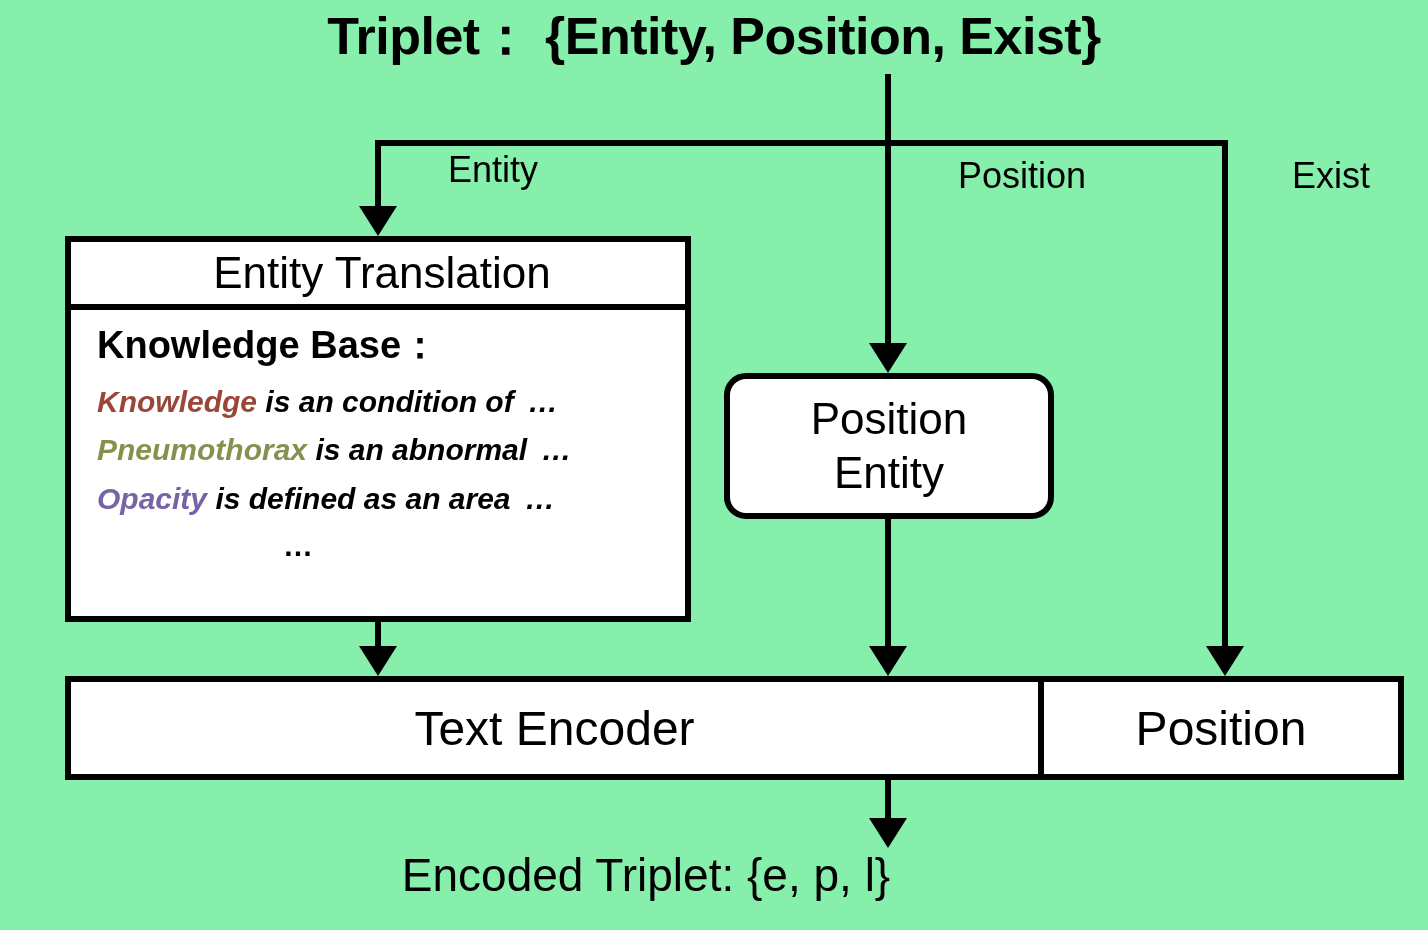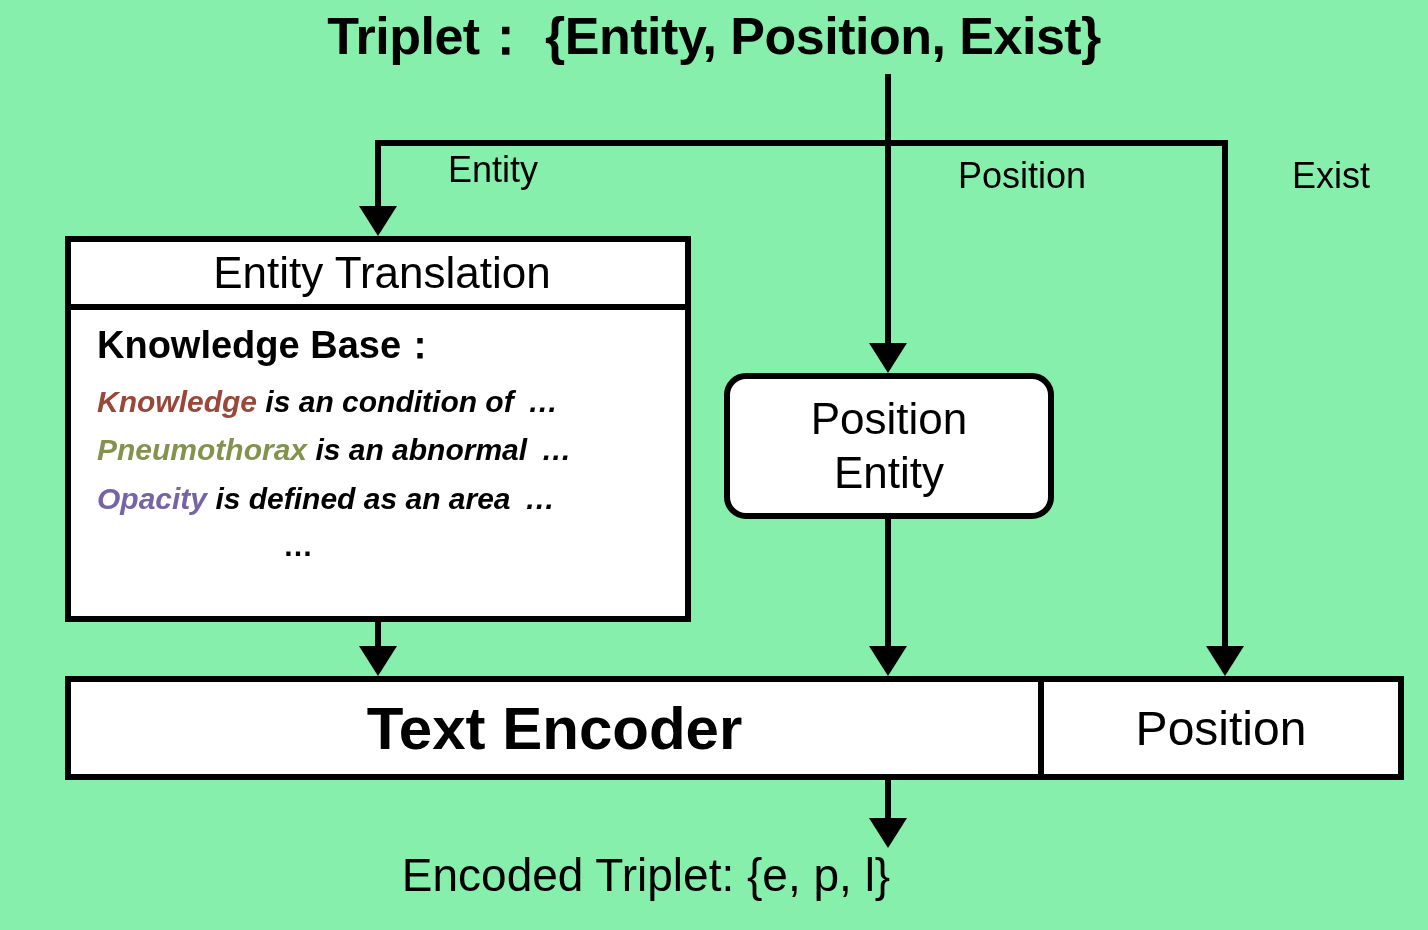--- a/index.html
+++ b/index.html
@@ -153,22 +153,22 @@
     height: 104px;
     display: flex;
   }
   #text-encoder-cell {
     width: 973px;
     box-sizing: border-box;
     border-right: 6px solid #000000;
     display: flex;
     align-items: center;
     justify-content: center;
-    font-size: 60px;
-    font-weight: 700;
+    font-size: 48px;
+    font-weight: 400;
     white-space: nowrap;
   }
   #tokenize-cell {
     flex: 1;
     display: flex;
     align-items: center;
     justify-content: center;
     font-size: 48px;
     font-weight: 500;
     white-space: nowrap;

